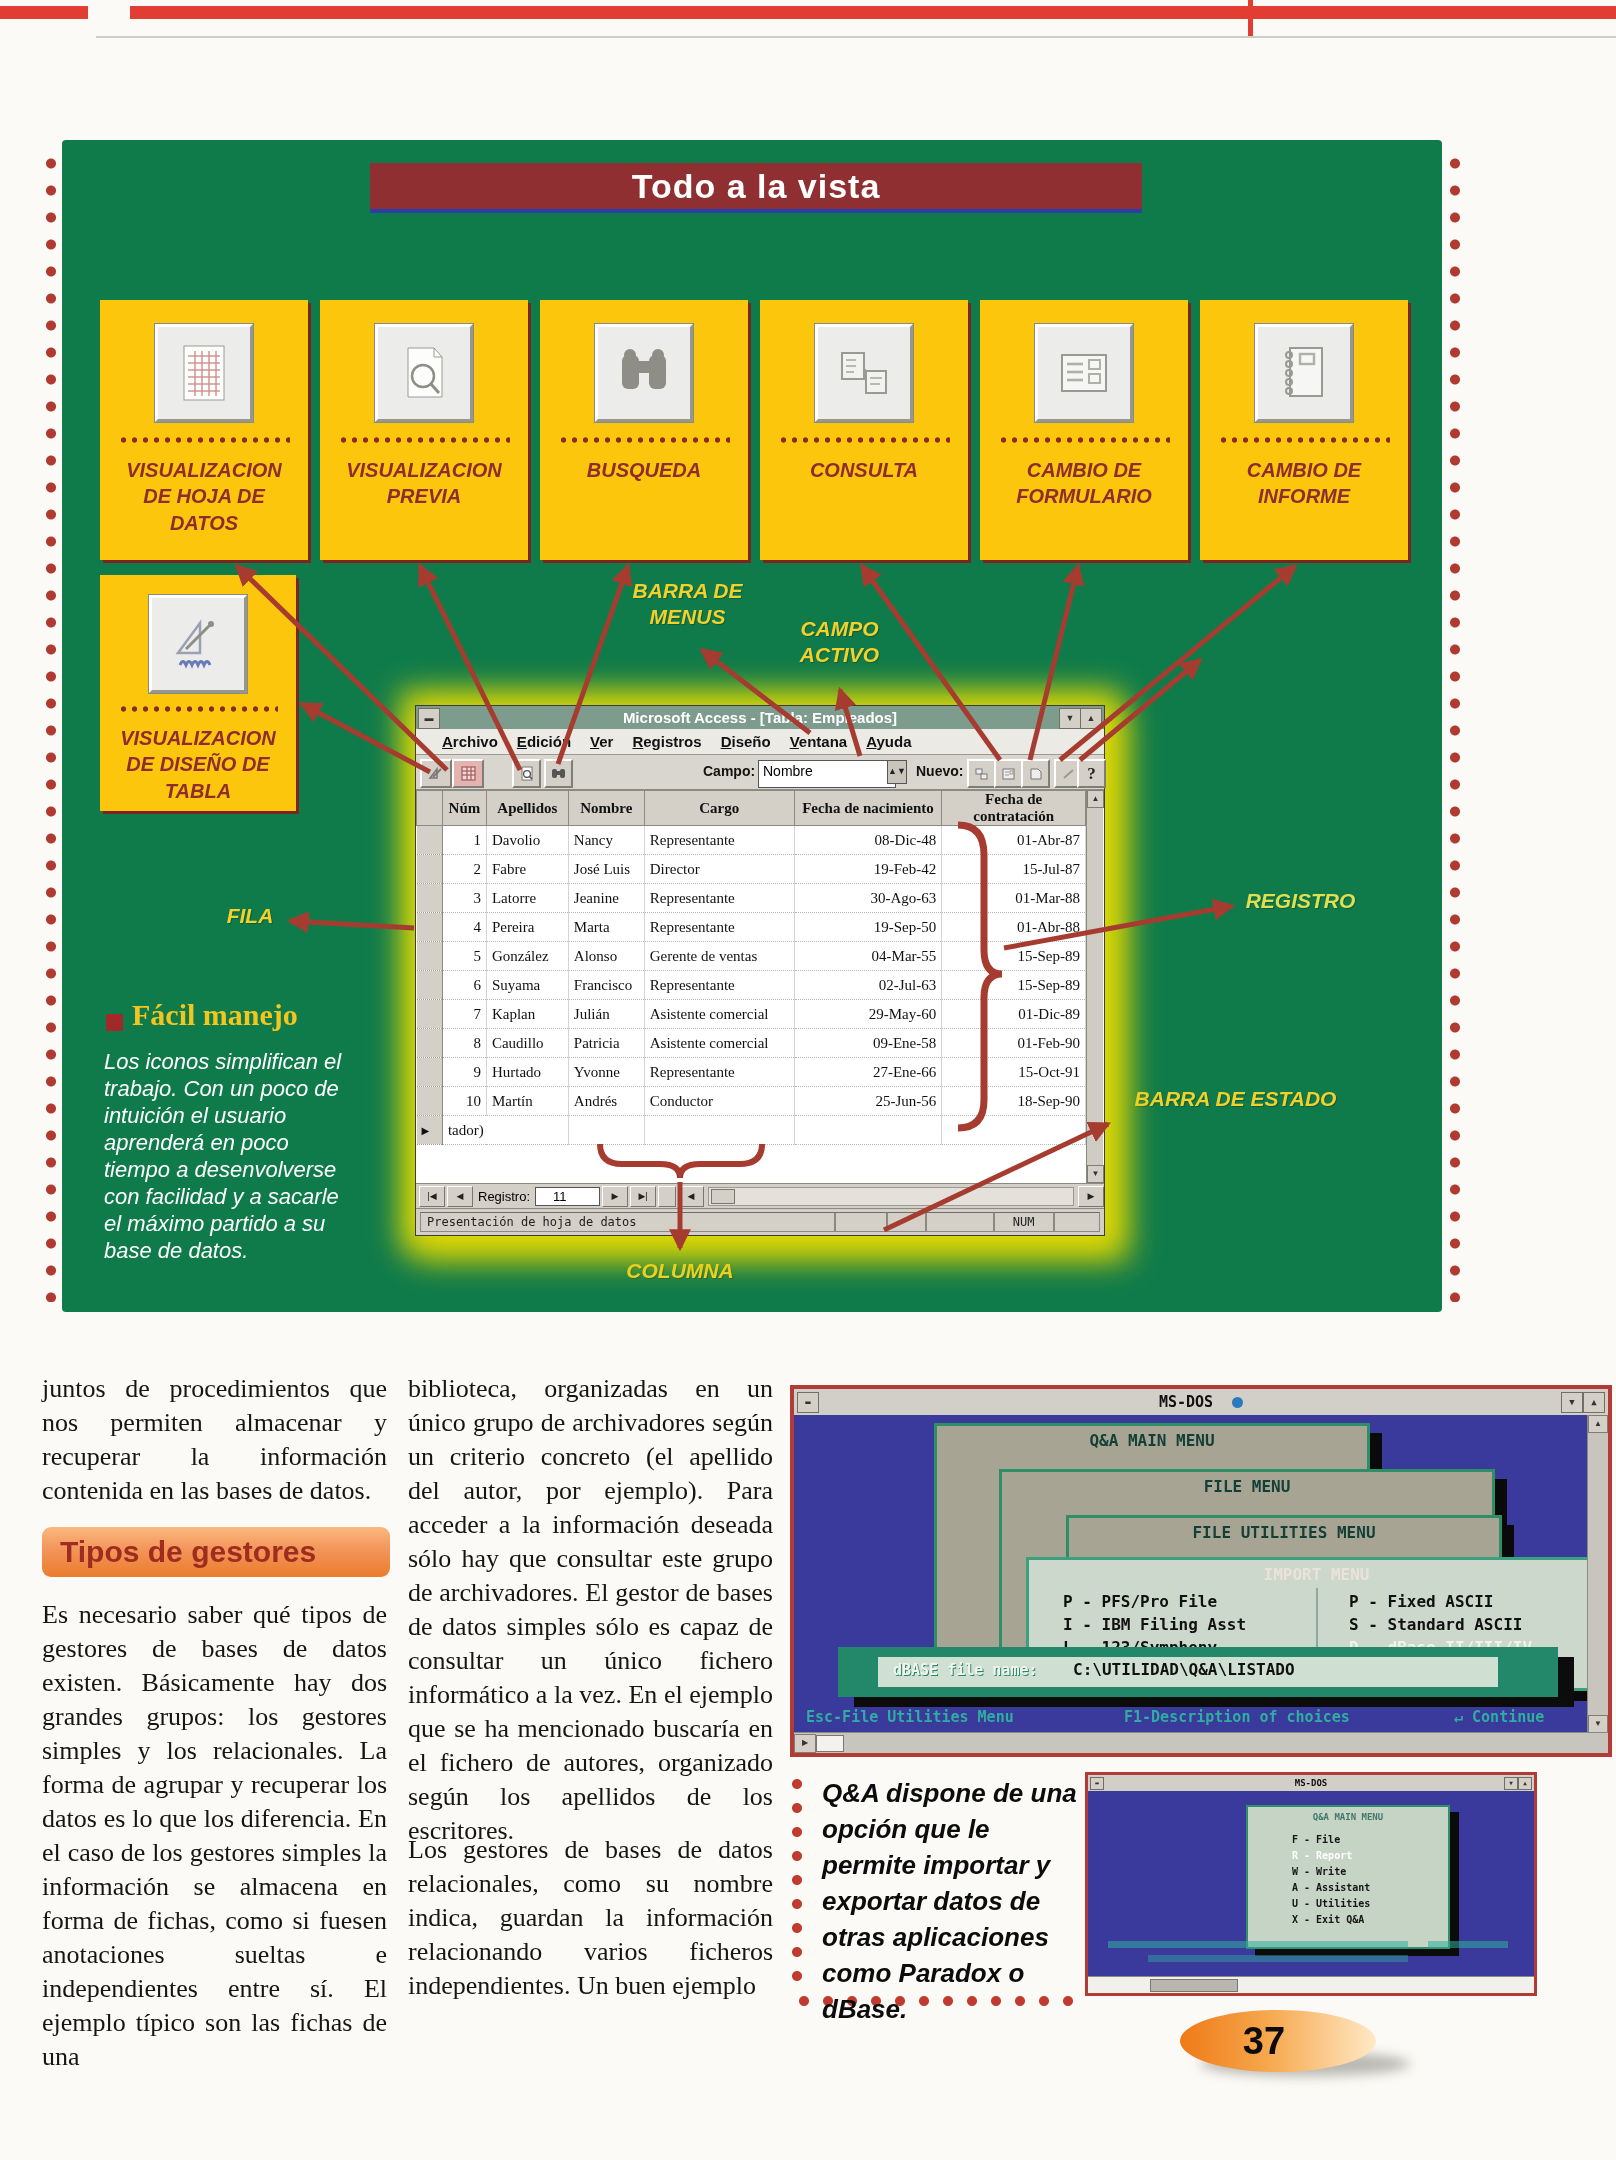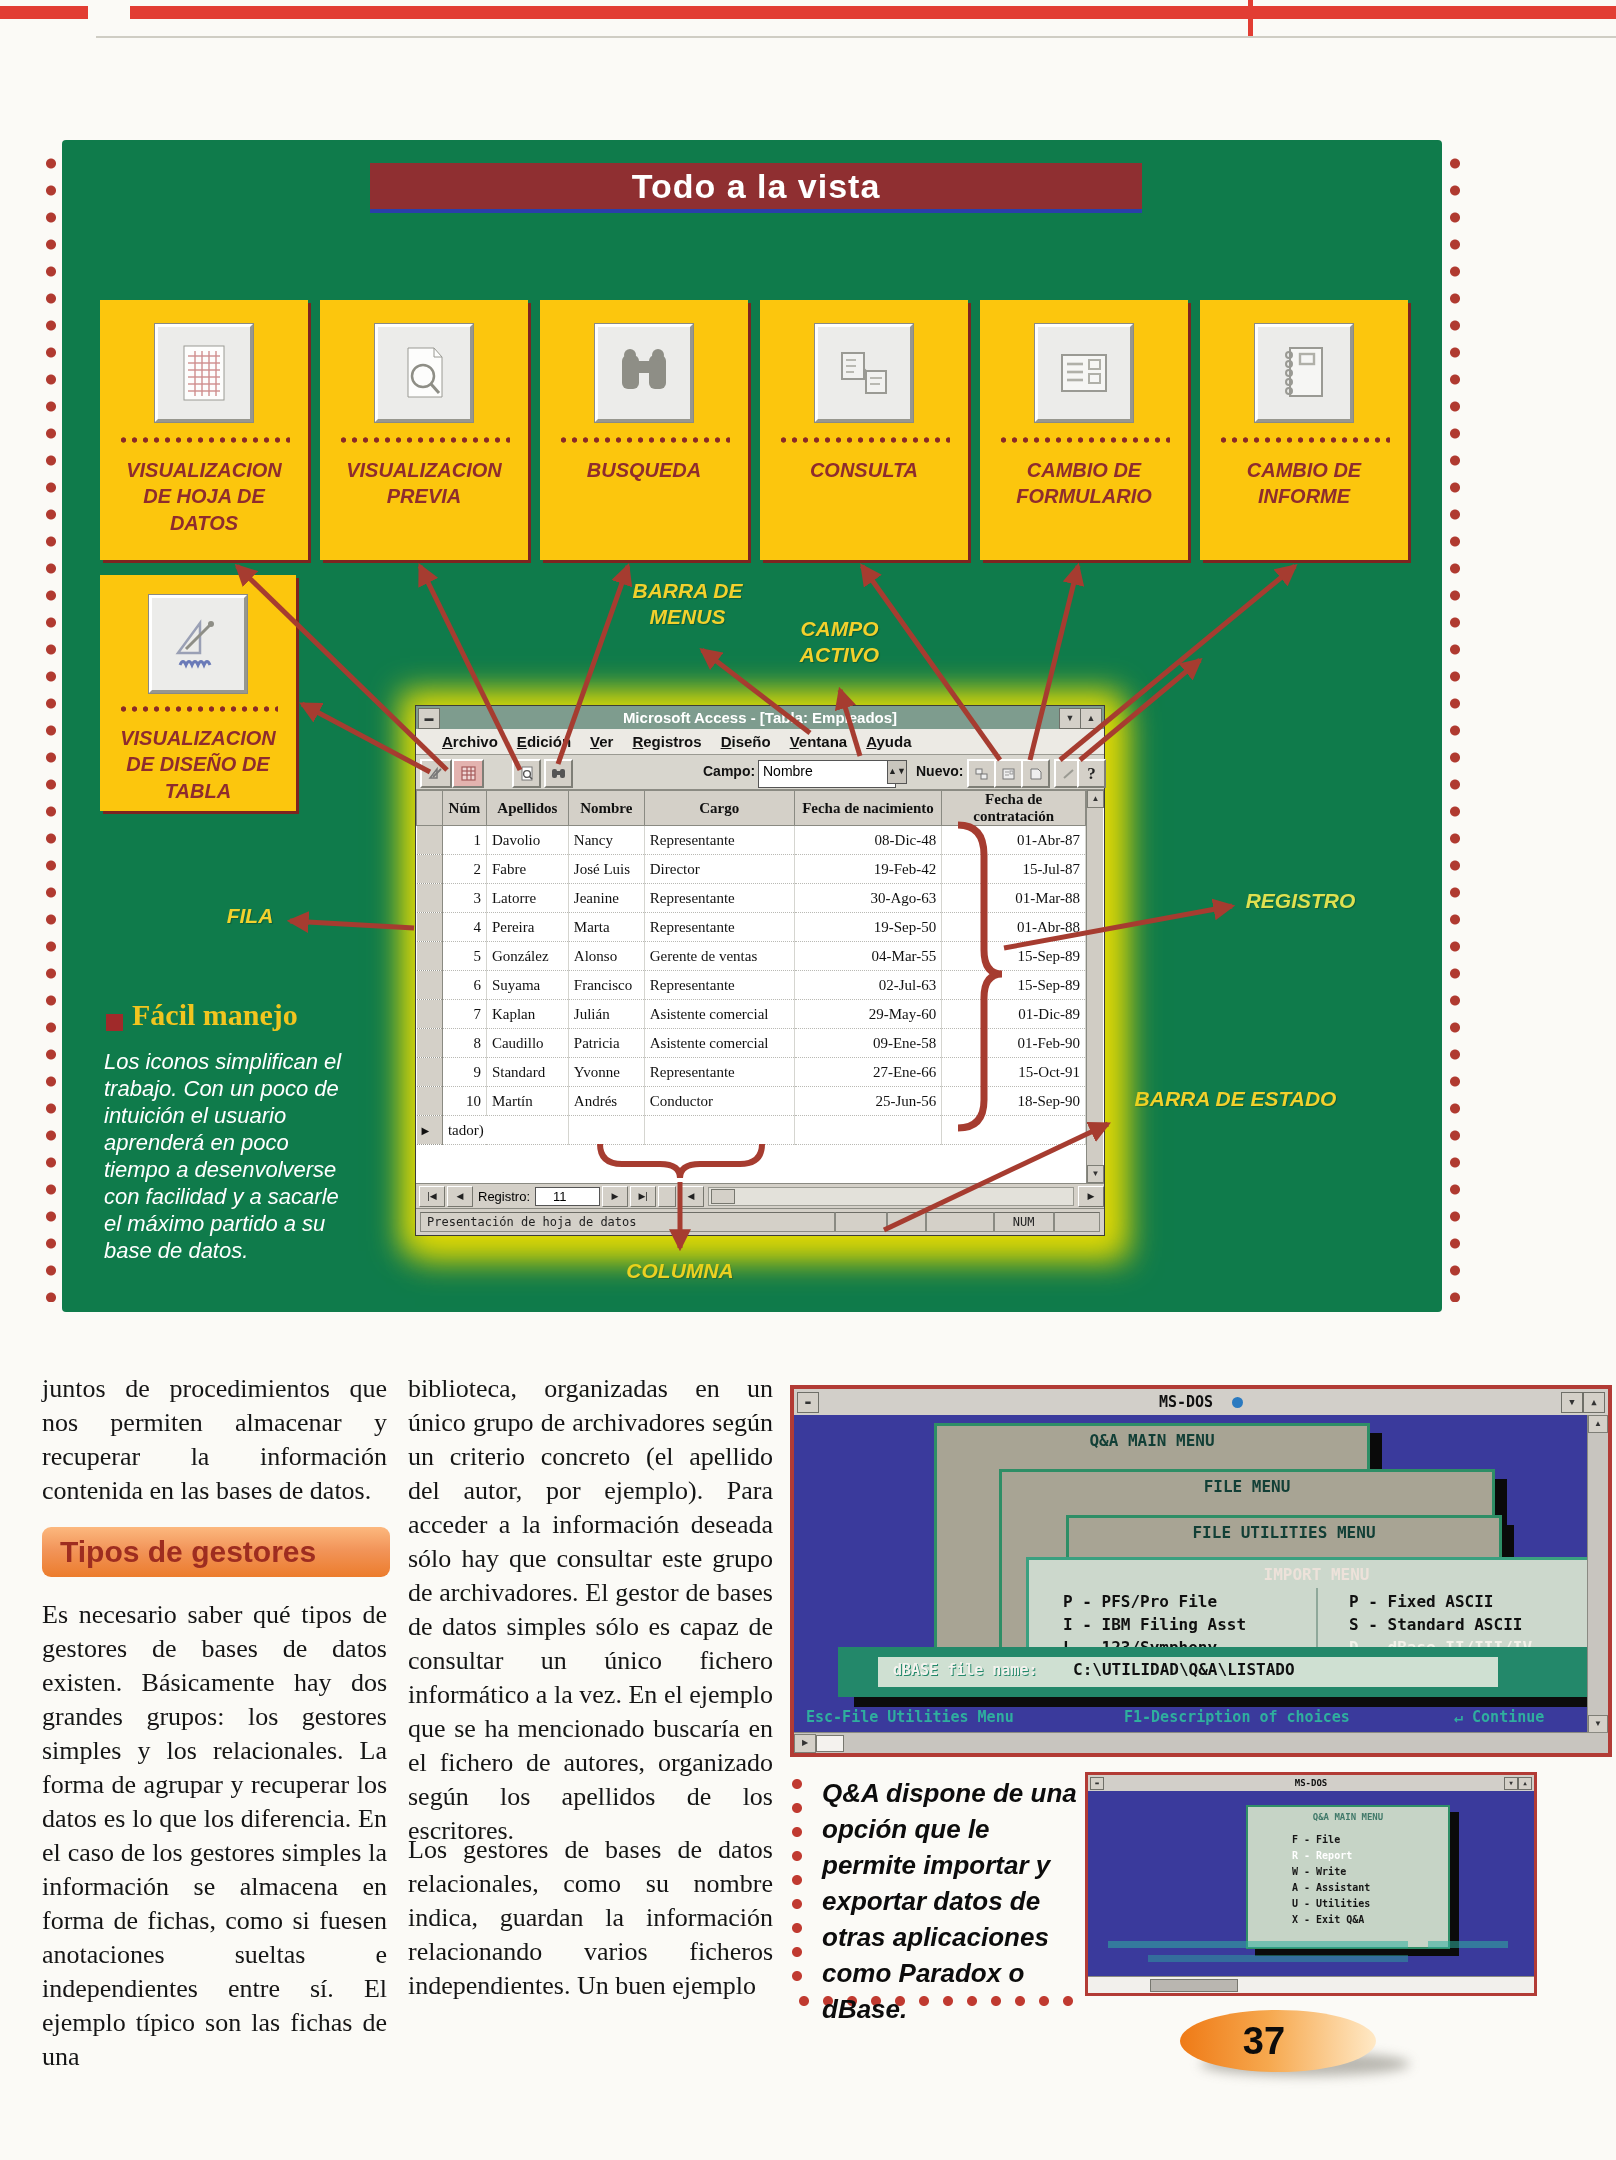--- a/index.html
+++ b/index.html
@@ -455,21 +455,21 @@
                 <td>Caudillo</td>
                 <td>Patricia</td>
                 <td>Asistente comercial</td>
                 <td class="rdate">09-Ene-58</td>
                 <td class="rdate">01-Feb-90</td>
               </tr>
 
               <tr>
                 <td class="sel"></td>
                 <td class="rnum">9</td>
-                <td>Standard</td>
+                <td>Hurtado</td>
                 <td>Yvonne</td>
                 <td>Representante</td>
                 <td class="rdate">27-Ene-66</td>
                 <td class="rdate">15-Oct-91</td>
               </tr>
 
               <tr>
                 <td class="sel"></td>
                 <td class="rnum">10</td>
                 <td>Martín</td>
@@ -581,21 +581,21 @@
             <div>D - DIF</div>
           </div>
         <div class="import-right" style="position:absolute;left:320px;top:30px;font-size:16px;font-weight:bold;line-height:23px;color:#101010;">
 
         <div>P - Fixed ASCII</div>
             <div>S - Standard ASCII</div>
             <div style="color: rgb(244, 242, 234);">D - dBase II/III/IV</div>
             <div>X - Paradox 2.0/3.x</div>
           </div>
       </div>
-      <div style="position:absolute;left:44px;top:232px;width:720px;height:50px;background:#23886a;box-shadow:16px 10px 0 #0c0c0c;padding-left:32px;">
+      <div style="position:absolute;left:44px;top:232px;width:720px;height:50px;background:#23886a;box-shadow:16px 10px 0 #0c0c0c;">
         <div style="position:absolute;left:40px;top:10px;width:620px;height:30px;background:#cfe0d2;"></div>
         <div style="position:absolute;left:55px;top:14px;font-family:'DejaVu Sans Mono',monospace;font-weight:bold;font-size:15px;color:#f4f2ee;text-shadow:1px 1px 0 #23886a;">dBASE file name:</div>
         <div style="position:absolute;left:235px;top:13px;font-family:'DejaVu Sans Mono',monospace;font-weight:bold;font-size:16px;color:#101010;">C:\UTILIDAD\Q&amp;A\LISTADO</div>
       </div>
       <div class="teal" style="position:absolute;left:12px;top:293px;">Esc-File Utilities Menu</div>
       <div class="teal" style="position:absolute;left:330px;top:293px;">F1-Description of choices</div>
       <div class="teal" style="position:absolute;left:660px;top:293px;">↵ Continue</div>
       <div style="position:absolute;right:0;top:0;bottom:0;width:20px;background:#c8c5bf;border-left:1px solid #8a8a82;">
         <div class="sbbtn" style="top:0;width:18px;">▲</div>
         <div class="sbbtn" style="bottom:0;width:18px;">▼</div>

